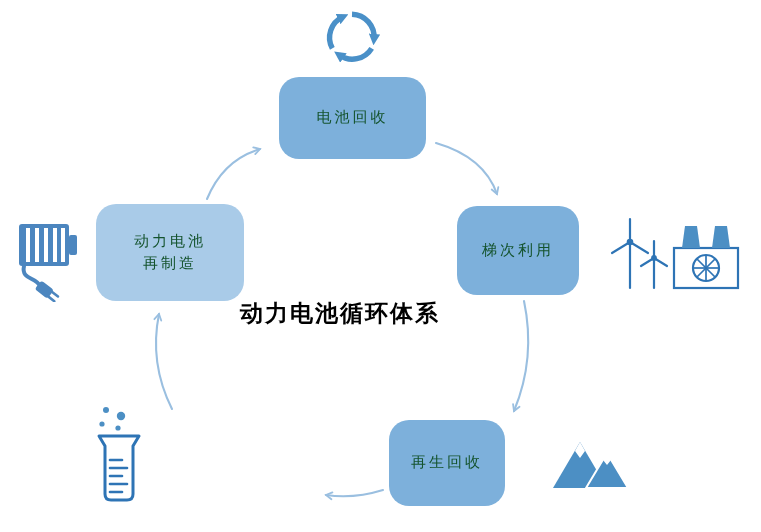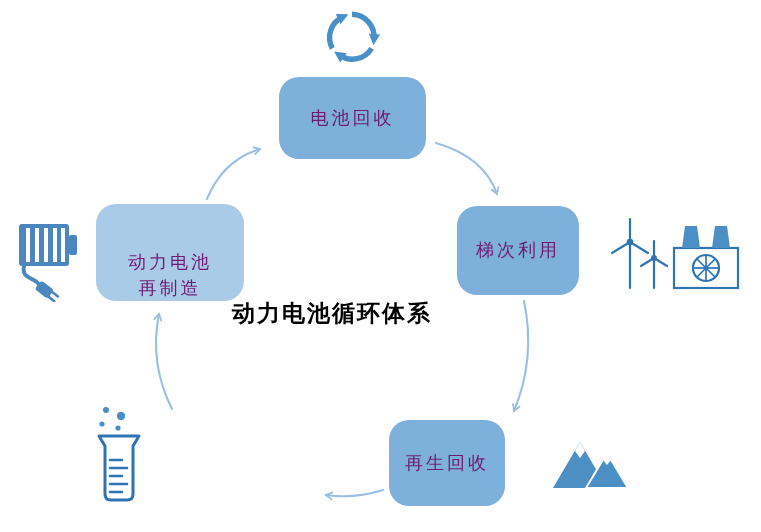--- a/index.html
+++ b/index.html
@@ -4,27 +4,27 @@
 <style>
   * { margin:0; padding:0; box-sizing:border-box; }
   html,body { background:#ffffff; }
   body { font-family:"Liberation Sans","DejaVu Sans",sans-serif; }
   .canvas { position:relative; width:761px; height:532px; background:#ffffff; overflow:hidden; margin:0 auto; }
   .arrows { position:absolute; left:0; top:0; width:761px; height:532px; pointer-events:none; }
   .node { position:absolute; display:flex; align-items:center; justify-content:center; border-radius:20px; }
   .node.primary { background:#7DB0DB; }
   .node.light { background:#A9CBE8; }
   .node-label {
-    color:#701a75;
+    color:#14532d;
     font-family:Liberation Serif, serif;
-    font-size:18px; letter-spacing:3px; text-align:center;
+    font-size:15px; letter-spacing:3px; text-align:center;
     white-space:pre-line; line-height:1.45;
   }
   .title {
-    position:absolute; left:232px; top:298px;
+    position:absolute; left:240px; top:298px;
     font-size:23px; font-weight:bold; color:#000000; letter-spacing:2px;
     font-family:"Liberation Sans","DejaVu Sans",sans-serif;
   }
   .icon { position:absolute; }
 </style>
 </head>
 <body>
 
 <div class="canvas">
 
@@ -113,21 +113,21 @@
     <path d="M9 36 L49 36 L43 46 L43 94 Q43 100 37 100 L21 100 Q15 100 15 94 L15 46 Z" fill="#ffffff" stroke="#2E74B5" stroke-width="3" stroke-linejoin="round"></path>
     <g stroke="#2E74B5" stroke-width="2.6" stroke-linecap="round">
       <line x1="20" y1="60" x2="32" y2="60"></line>
       <line x1="20" y1="68" x2="37" y2="68"></line>
       <line x1="20" y1="76" x2="32" y2="76"></line>
       <line x1="20" y1="84" x2="37" y2="84"></line>
       <line x1="20" y1="92" x2="32" y2="92"></line>
     </g>
   </svg>
 
-  <div class="node light" style="left:96px; top:204px; width:148px; height:97px;align-items:flex-end;">
+  <div class="node light" style="left:96px; top:204px; width:148px; height:97px;">
     <span class="node-label">动力电池
 再制造</span>
   </div>
 
   <svg class="icon" style="left:16px; top:220px;" width="70" height="82" viewBox="0 0 70 82">
     <g fill="#4C86BF">
       <rect x="3" y="4" width="50" height="42" rx="3"></rect>
       <rect x="53" y="15" width="8" height="20" rx="2"></rect>
     </g>
     <g stroke="#ffffff" stroke-width="4">

